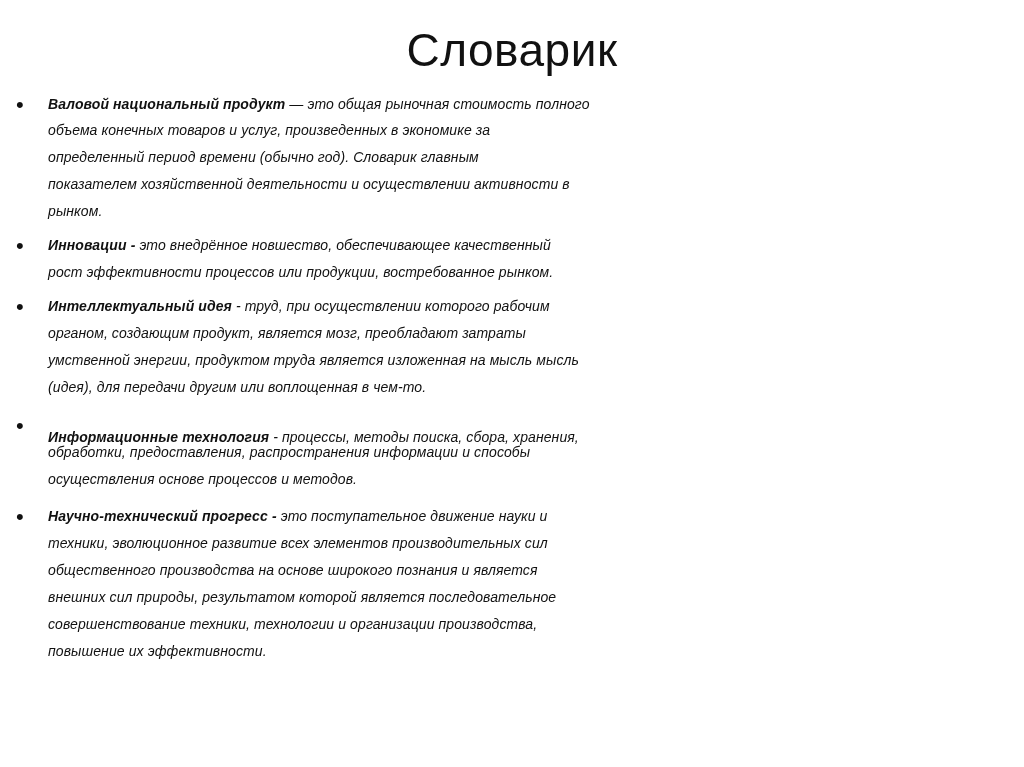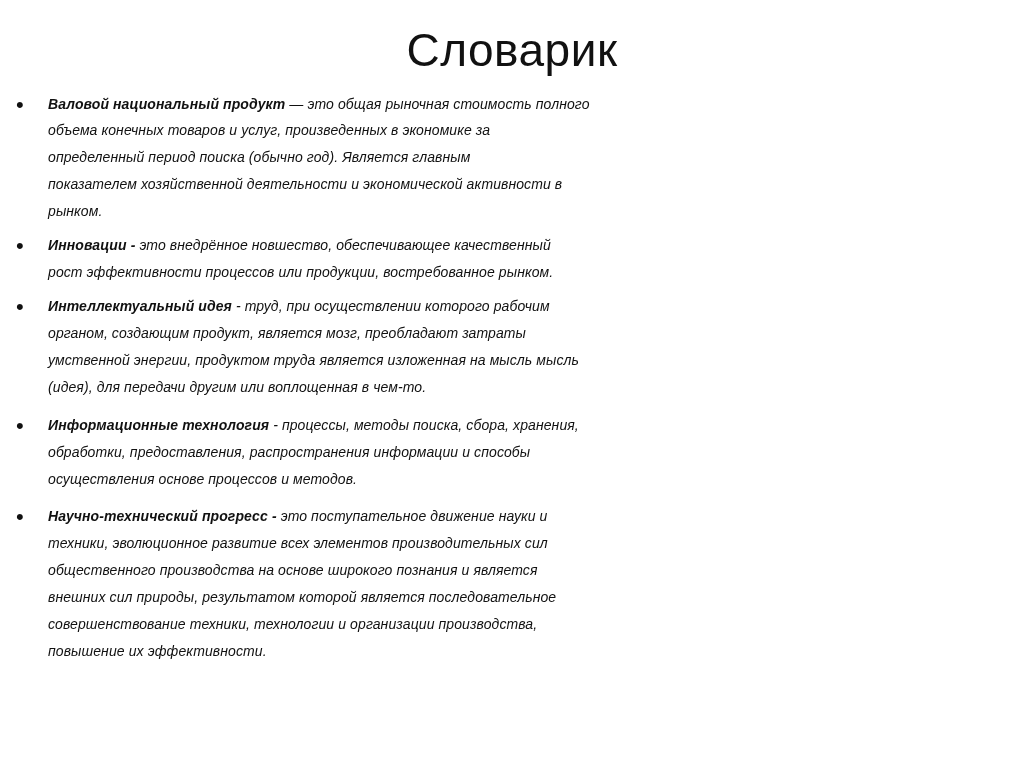--- a/index.html
+++ b/index.html
@@ -15,42 +15,42 @@
 </head>
 <body>
 
 <div>
   <div class="title">Словарик</div>
 
   <div>
     <span class="bullet" style="top:91px">•</span>
     <div class="line" style="top:91px"><span class="term">Валовой национальный продукт</span><span> — </span><span>это общая рыночная стоимость полного</span></div>
     <div class="line" style="top:117px">объема конечных товаров и услуг, произведенных в экономике за</div>
-    <div class="line" style="top:144px">определенный период поиска (обычно год). Является главным</div>
-    <div class="line" style="top:171px">показателем хозяйственной деятельности и экономической активности в</div>
+    <div class="line" style="top:144px">определенный период времени (обычно год). Словарик главным</div>
+    <div class="line" style="top:171px">показателем хозяйственной деятельности и осуществлении активности в</div>
     <div class="line" style="top:198px">рынком.</div>
   </div>
 
   <div>
     <span class="bullet" style="top:232px">•</span>
     <div class="line" style="top:232px"><span class="term">Инновации -</span><span> </span><span>это внедрённое новшество, обеспечивающее качественный</span></div>
     <div class="line" style="top:259px">рост эффективности процессов или продукции, востребованное рынком.</div>
   </div>
 
   <div>
     <span class="bullet" style="top:293px">•</span>
     <div class="line" style="top:293px"><span class="term">Интеллектуальный идея</span><span> </span><span>- труд, при осуществлении которого рабочим</span></div>
     <div class="line" style="top:320px">органом, создающим продукт, является мозг, преобладают затраты</div>
     <div class="line" style="top:347px">умственной энергии, продуктом труда является изложенная на мысль мысль</div>
     <div class="line" style="top:374px">(идея), для передачи другим или воплощенная в чем-то.</div>
   </div>
 
   <div>
     <span class="bullet" style="top:412px">•</span>
-    <div class="line" style="top:412px"><span class="term">Информационные технология</span><span> </span><span>- процессы, методы поиска, сбора, хранения,</span></div>
+    <div class="line" style="top:424px"><span class="term">Информационные технология</span><span> </span><span>- процессы, методы поиска, сбора, хранения,</span></div>
     <div class="line" style="top:439px">обработки, предоставления, распространения информации и способы</div>
     <div class="line" style="top:466px">осуществления основе процессов и методов.</div>
   </div>
 
   <div>
     <span class="bullet" style="top:503px">•</span>
     <div class="line" style="top:503px"><span class="term">Научно-технический прогресс -</span><span> </span><span>это поступательное движение науки и</span></div>
     <div class="line" style="top:530px">техники, эволюционное развитие всех элементов производительных сил</div>
     <div class="line" style="top:557px">общественного производства на основе широкого познания и является</div>
     <div class="line" style="top:584px">внешних сил природы, результатом которой является последовательное</div>

